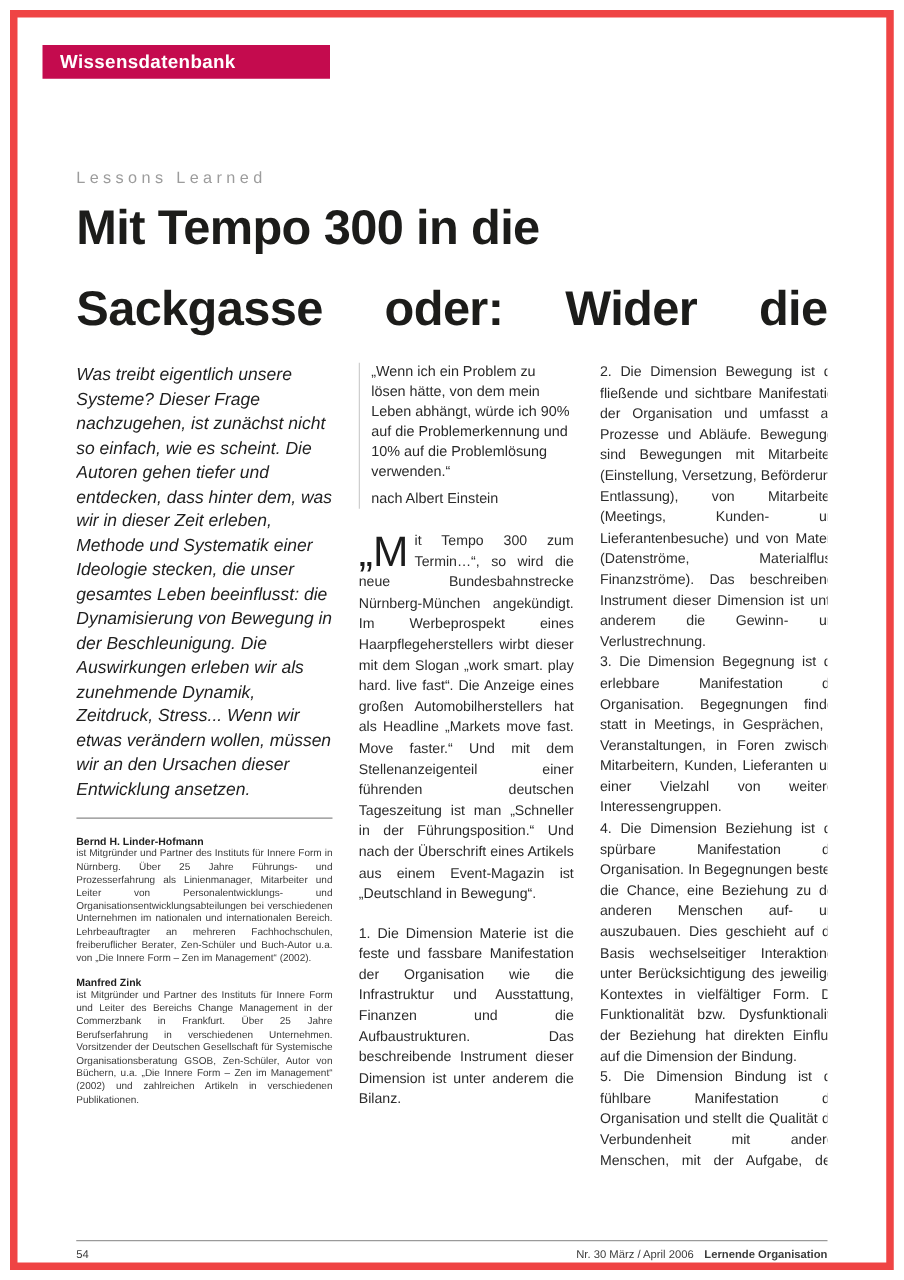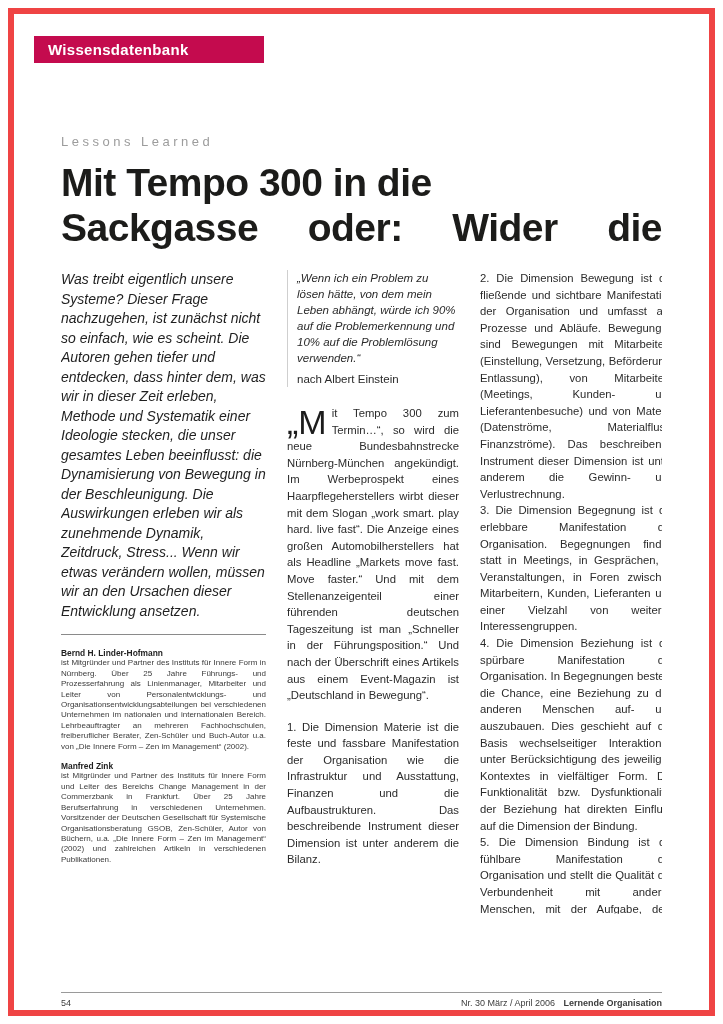--- a/index.html
+++ b/index.html
@@ -48,20 +48,21 @@
     margin-top: 11px;
     font-size: 39px;
     line-height: 45px;
     font-weight: 700;
     color: #1c1c1a;
     letter-spacing: -0.5px;
   }
   .title .line.justified {
     text-align: justify;
     text-align-last: justify;
+    margin-top: 20px;
   }
 
   .byline {
     margin-top: 17px;
     font-size: 15px;
     font-weight: 700;
     color: var(--byline, #9b2242);
   }
 
   .columns {
@@ -96,21 +97,21 @@
   .bio + .bio { margin-top: 9px; }
   .bio-name { font-weight: 700; font-size: 8.4px; color: #1e1e1e; }
 
   .quote {
     border-left: 1px solid #cfcfcf;
     padding-left: 9px;
     font-size: 11.5px;
     line-height: 16px;
     margin-bottom: 2px;
   }
-  .quote-text { font-style: italic; color: #2a2a2a; }
+  .quote-text { color: #2a2a2a; }
   .quote-attr { margin-top: 5px; color: #2a2a2a; }
 
   .body-text {
     font-size: 11.3px;
     line-height: 16.6px;
     color: #2b2b2b;
     text-align: justify;
     hyphens: auto;
     -webkit-hyphens: auto;
   }

